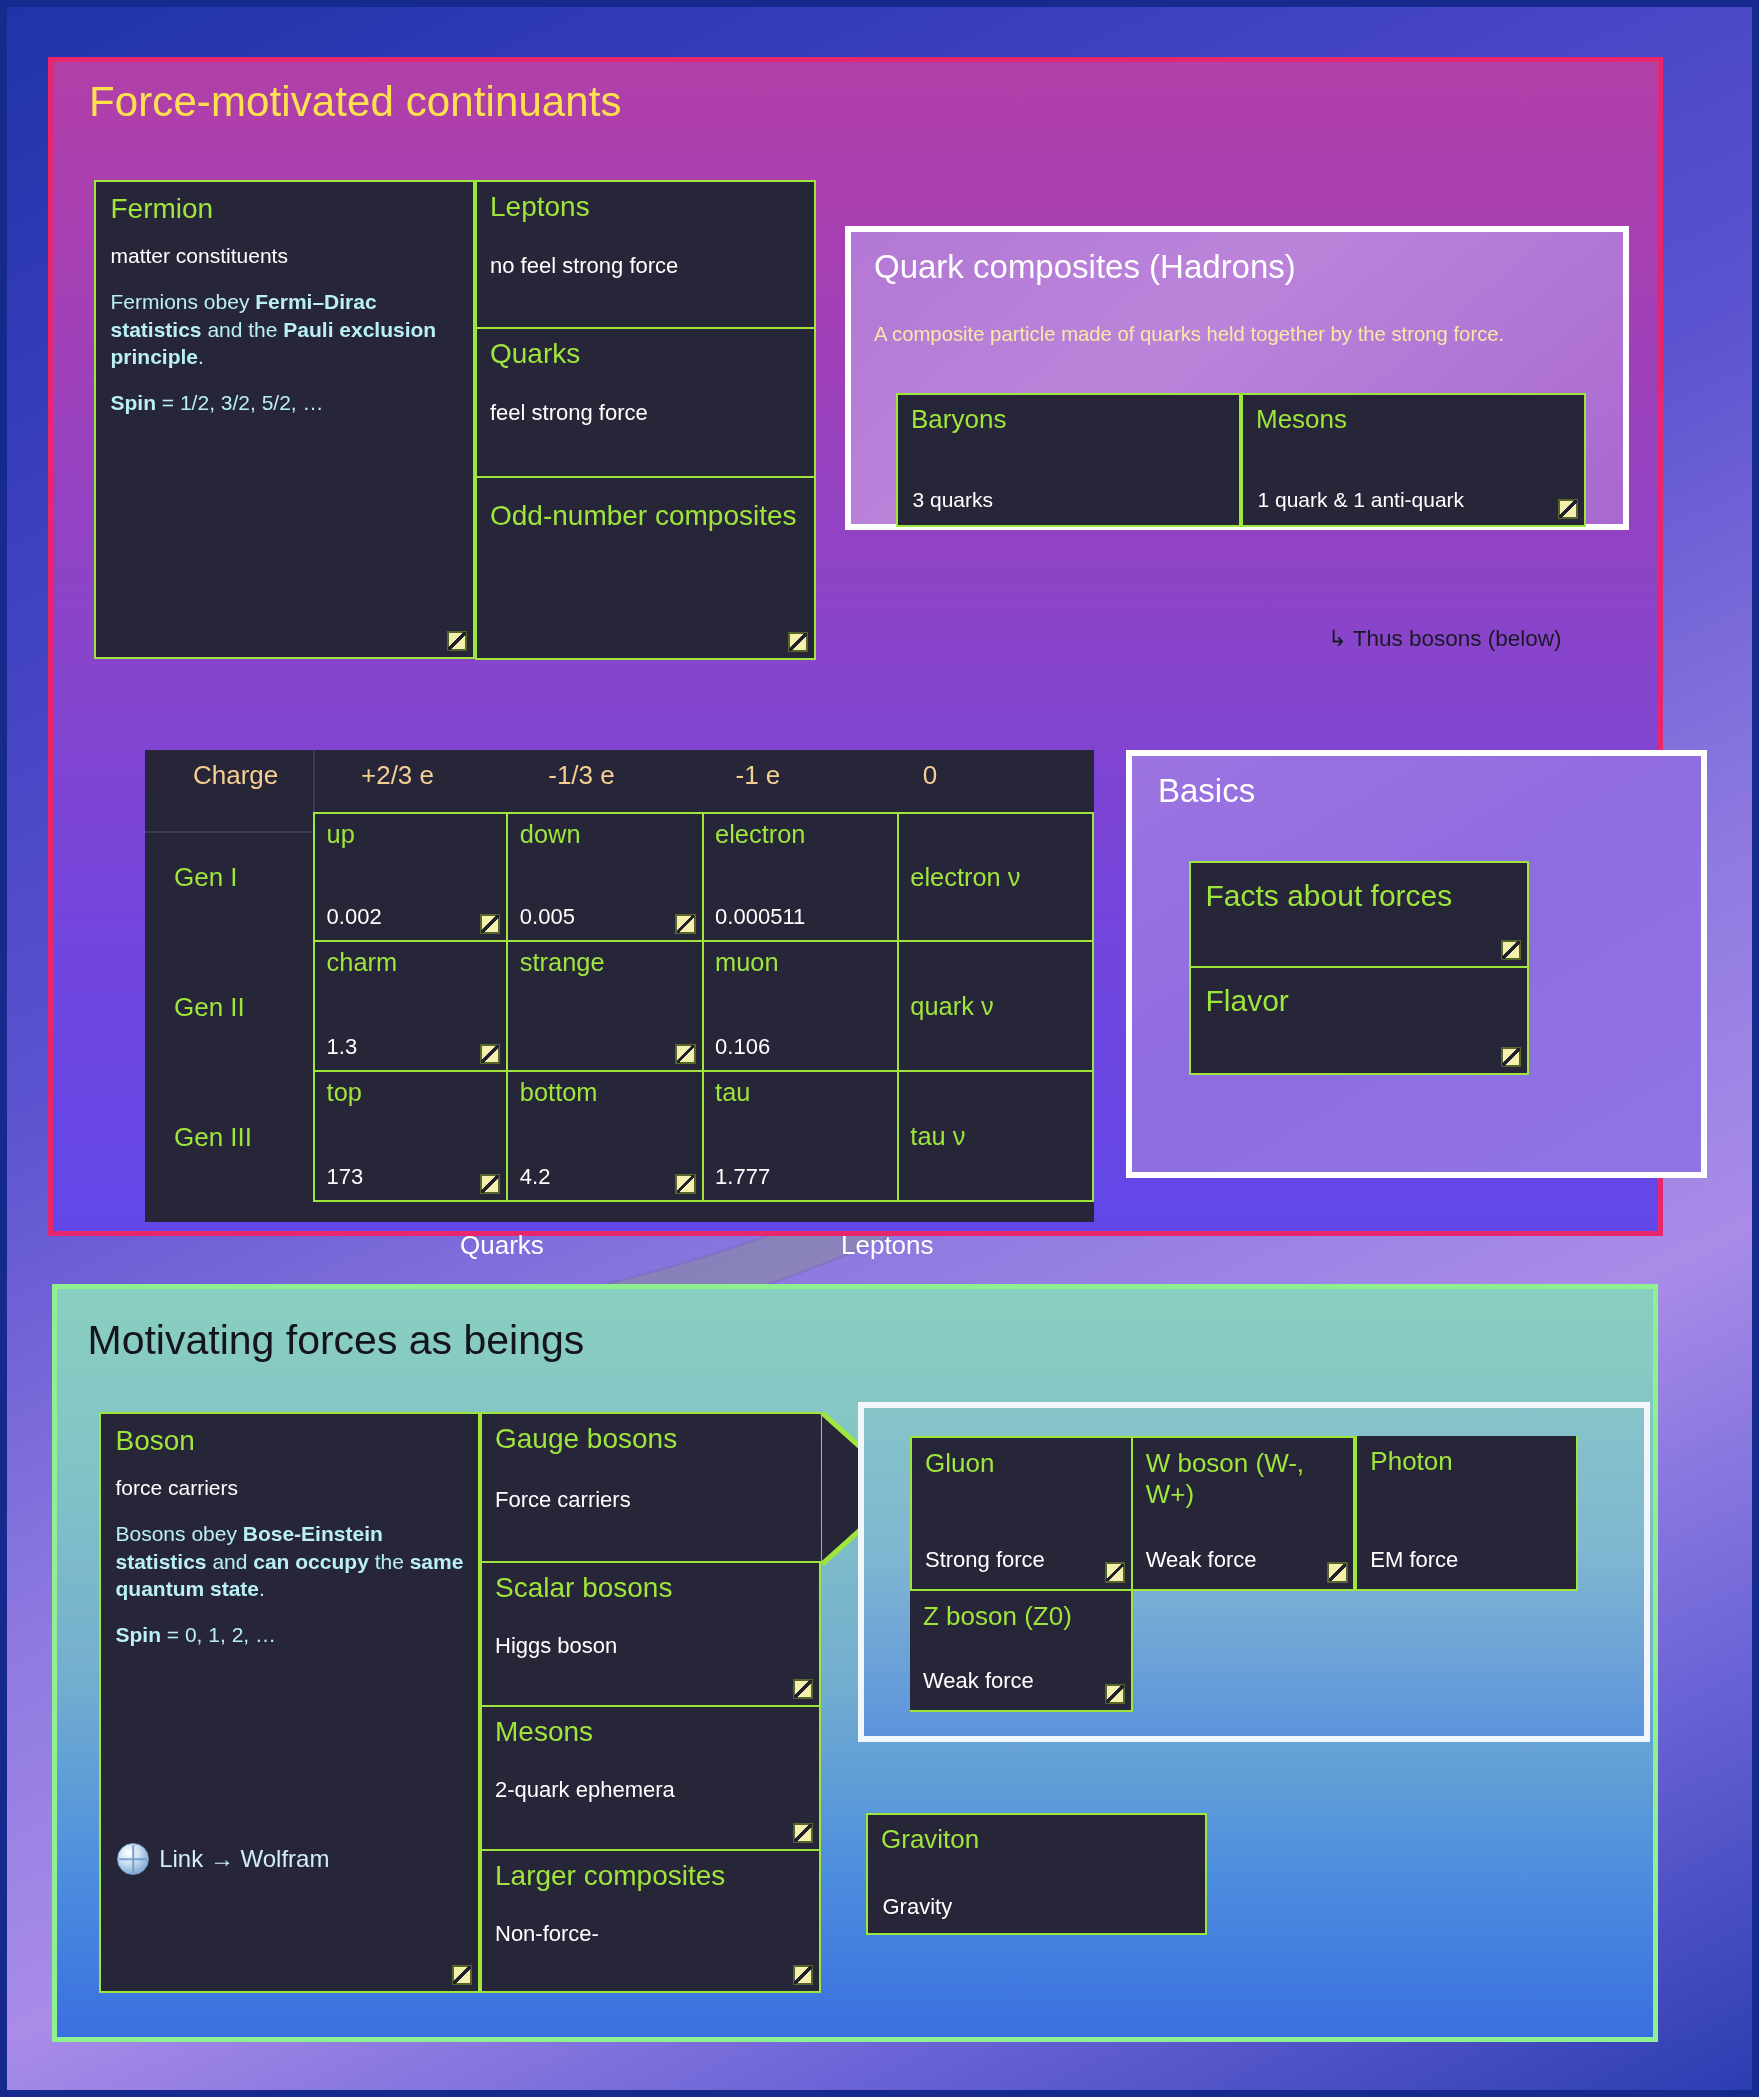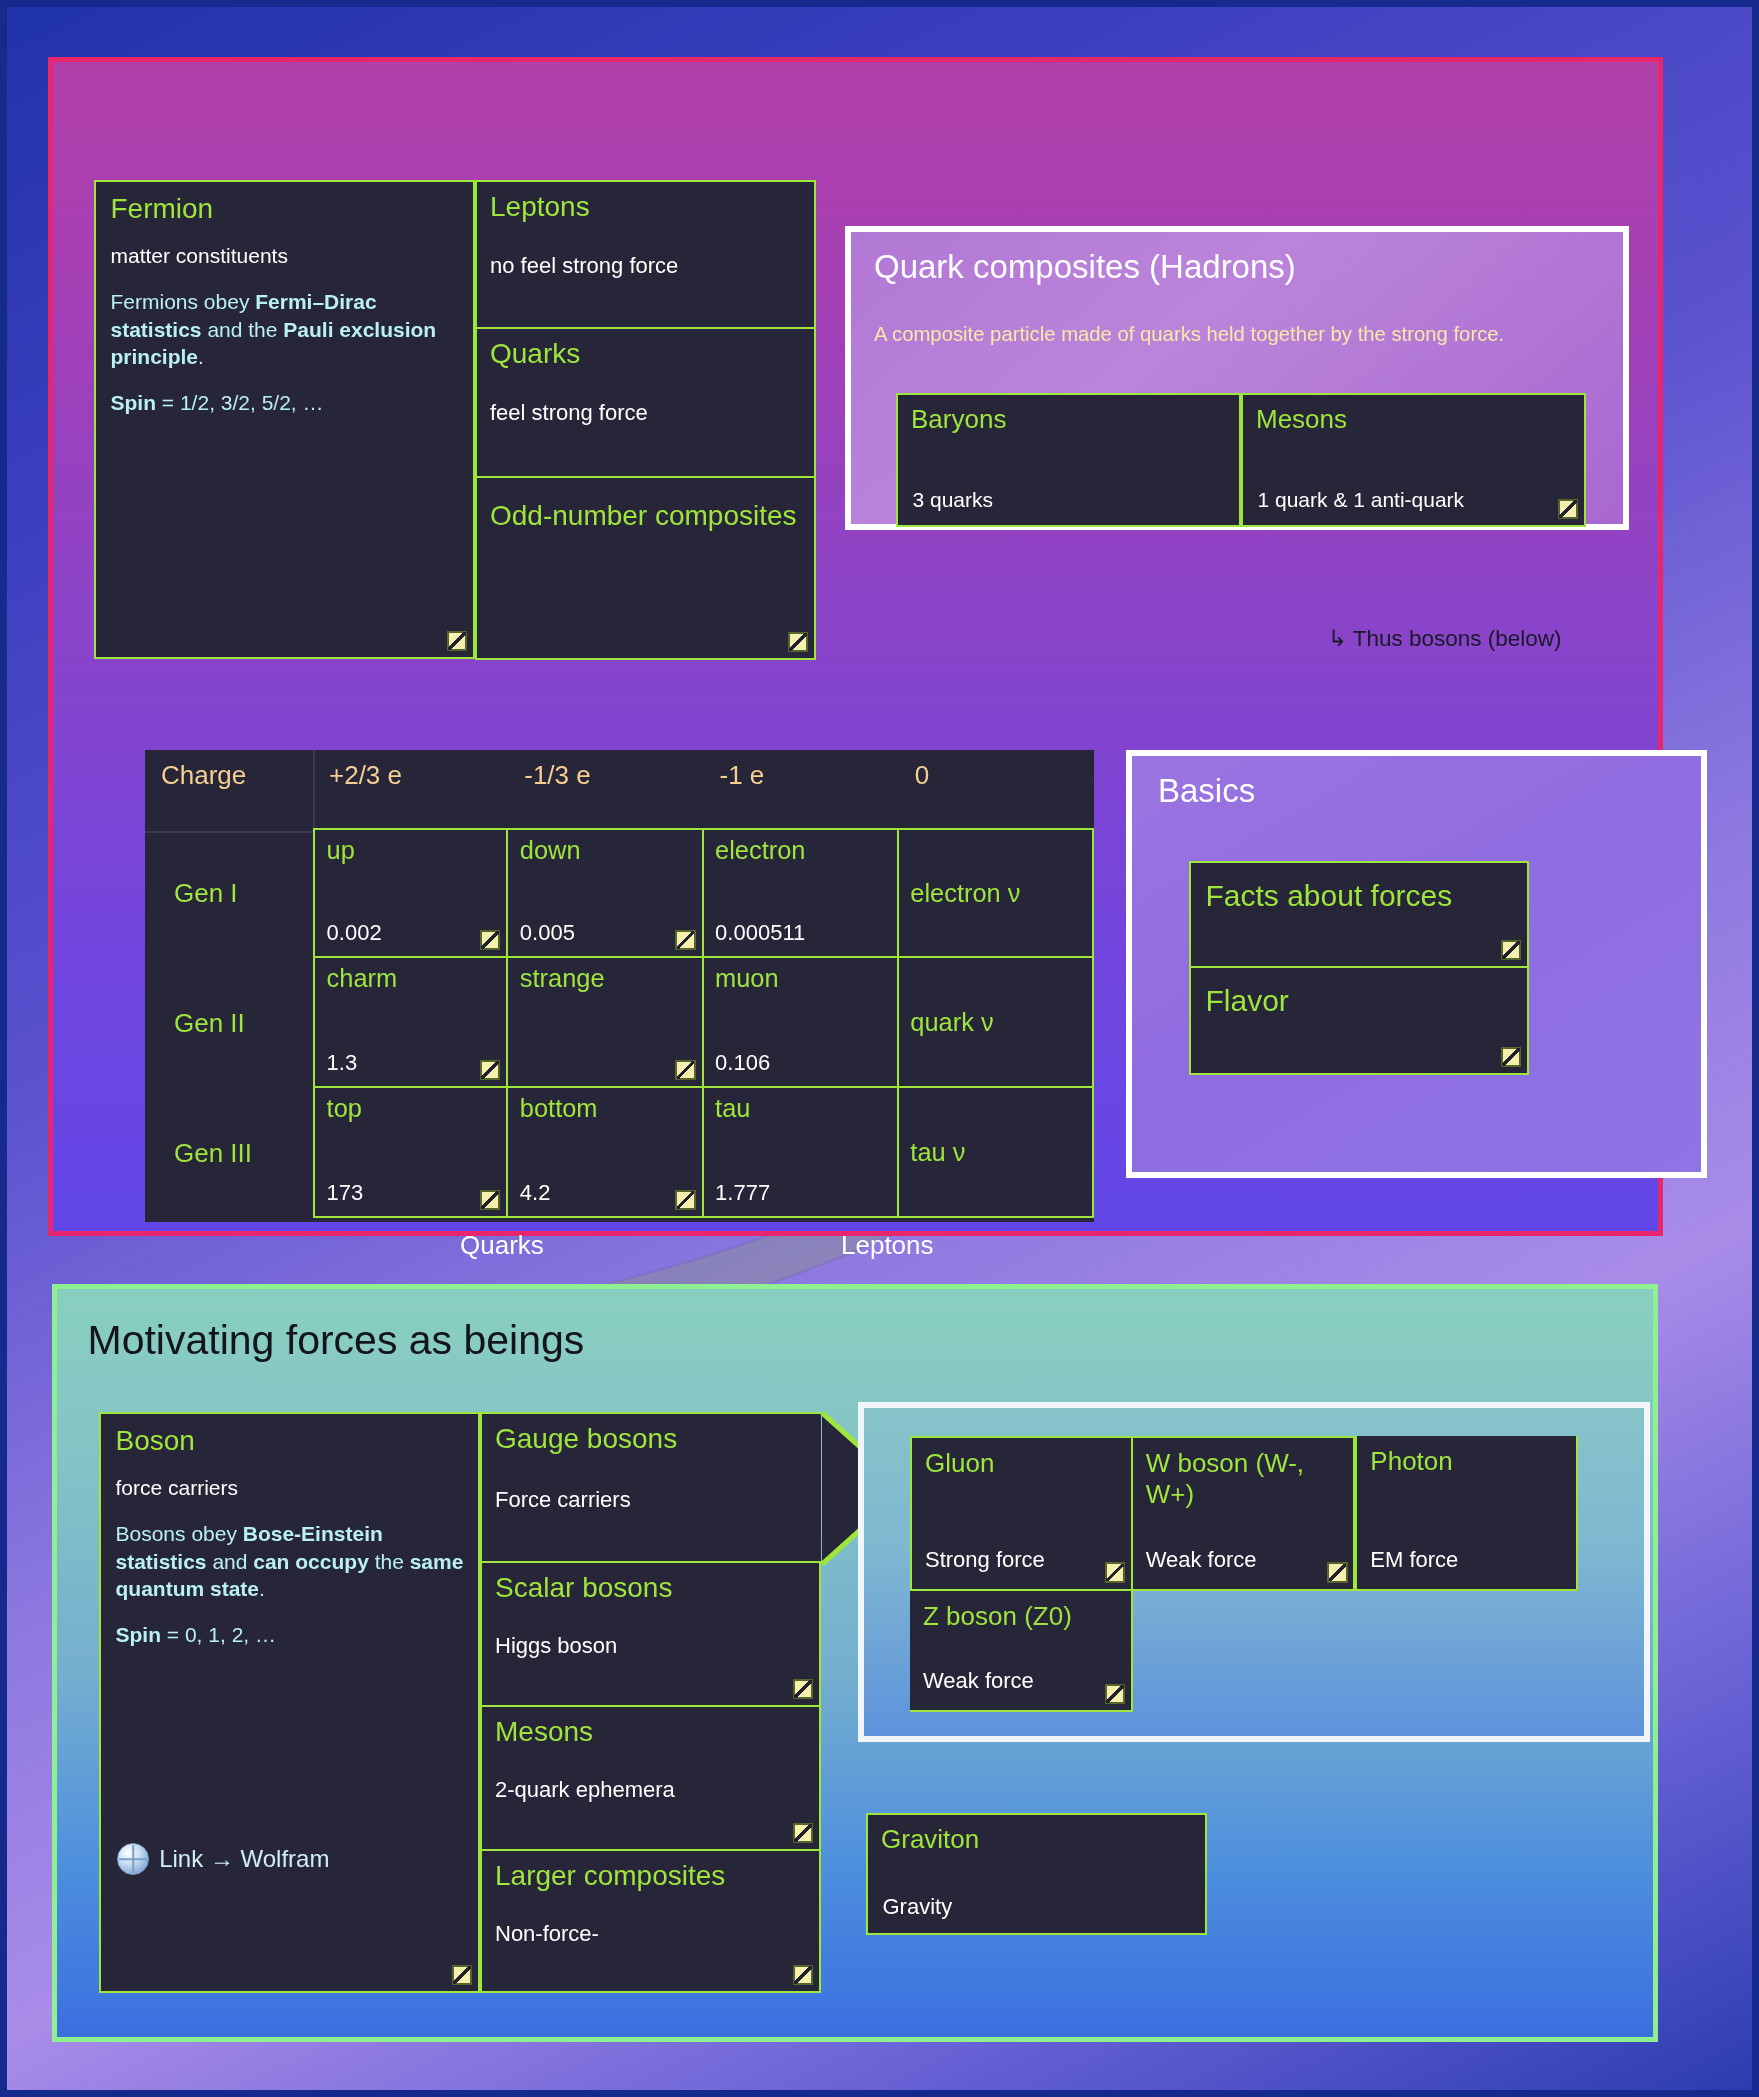--- a/index.html
+++ b/index.html
@@ -64,21 +64,21 @@
   #hadron-desc{ position:absolute; left:23px; top:89px; width:726px; font-size:20.3px; color:#f7e9a8; line-height:1.33;}
   #baryon-card{ position:absolute; left:45px; top:161px; width:345px; height:134px; }
   #meson-card{ position:absolute; left:390px; top:161px; width:345px; height:134px; }
   .hadron-sub-title{ color:#9ee53c; font-size:26px; }
   .hadron-sub-body{ color:#fff; font-size:21px; position:absolute; left:14.5px; bottom:13px; }
   #thus-note{ position:absolute; left:1275px; top:563px; font-size:22.5px; color:#1a1a26; }
 
   
   #ptable{ position:absolute; left:92px; top:688px; width:949px; height:472px; background:#272538; }
   .pt-row{ display:flex; }
-  .pt-h{ height:78px; }
+  .pt-h{ height:62px;margin-left:32px; }
   .pt-r{ height:130px; }
   .pt-c0{ width:168px; flex:0 0 168px; position:relative; }
   .pt-c{ flex:1 1 0; position:relative; }
   .pt-head-txt{ color:#f5cf92; font-size:26px; position:absolute; left:16px; top:10.2px; }
   .pt-gen{ color:#9ee53c; font-size:26px; position:absolute; left:29px; top:50%; transform:translateY(-50%); }
   .pt-cell{ border:2.9px solid #9ee53c; height:100%; position:relative; background:#272538; }
   .pt-name{ color:#9ee53c; font-size:25.4px; position:absolute; left:11.6px; top:5.8px; }
   .pt-name.mid{ top:50%; transform:translateY(-50%); }
   .pt-mass{ color:#ffffff; font-size:22px; position:absolute; left:11.6px; bottom:10.2px;text-align:center; }
   .pt-thin{ position:absolute; }
@@ -153,20 +153,21 @@
 <body>
 
 <div class="frame-border"></div>
 
 <svg class="ribbon" width="1759" height="2097" viewBox="0 0 2422 2888">
   <path d="M1900,648 C1870,900 1760,1180 1560,1430 C1380,1650 900,1850 260,1880" fill="none" stroke="rgba(120,110,170,0.45)" stroke-width="66"></path>
   <path d="M1900,648 C1870,900 1760,1180 1560,1430 C1380,1650 900,1850 260,1880" fill="none" stroke="rgba(160,180,150,0.25)" stroke-width="60"></path>
 </svg>
 
 <div id="top-panel">
+  <div id="top-title">Force-motivated continuants</div>
 
   <div id="fermion-card" class="card">
     <div class="card-title">Fermion</div>
     <div class="card-body para">matter constituents</div>
     <div class="para hl"><span>Fermions obey </span><b>Fermi–Dirac statistics</b><span> and the </span><b>Pauli exclusion principle</b><span>.</span></div>
     <div class="para hl">
       <b>Spin</b><span> = 1/2, 3/2, 5/2, …</span>
     </div>
     <span class="corner"></span>
   </div>

